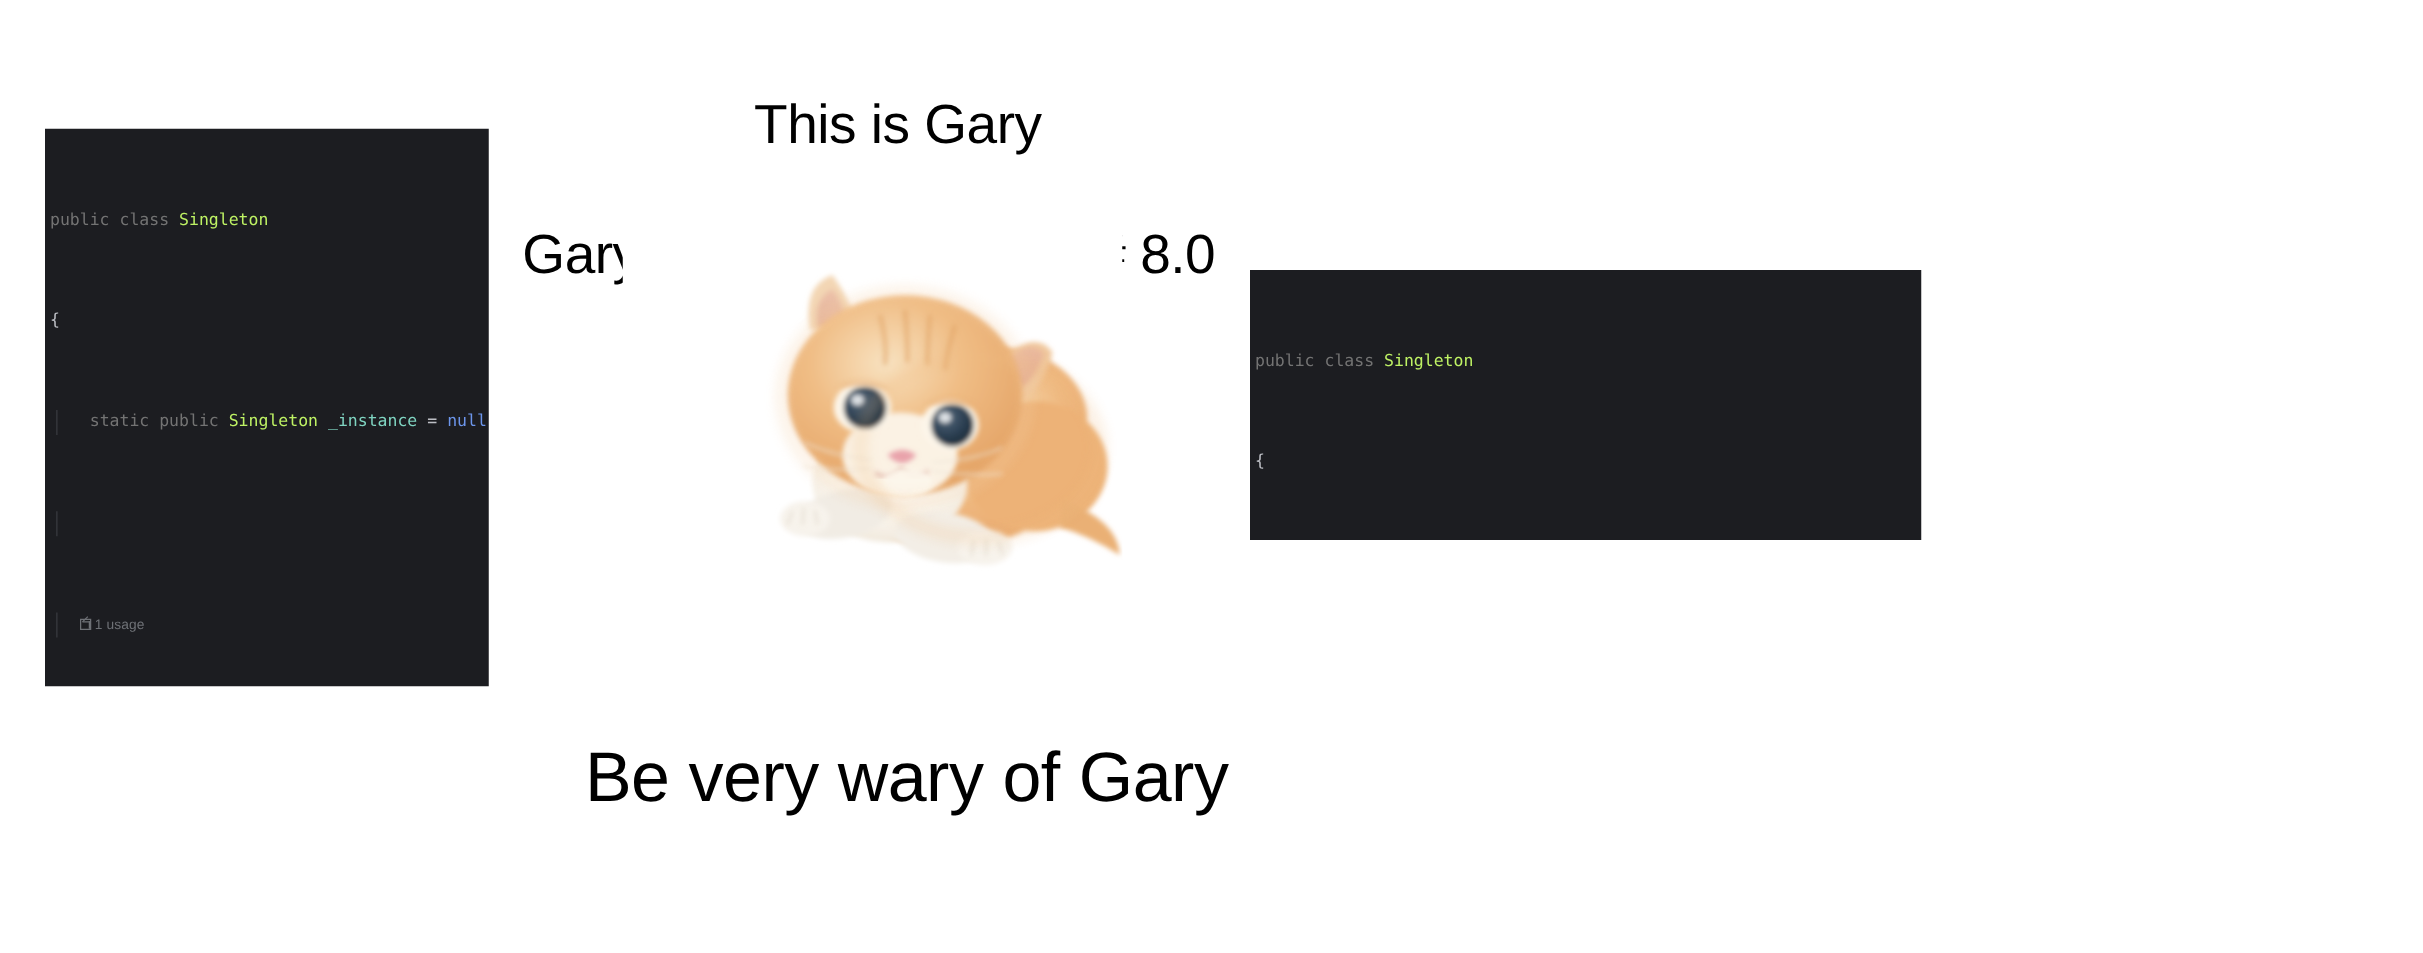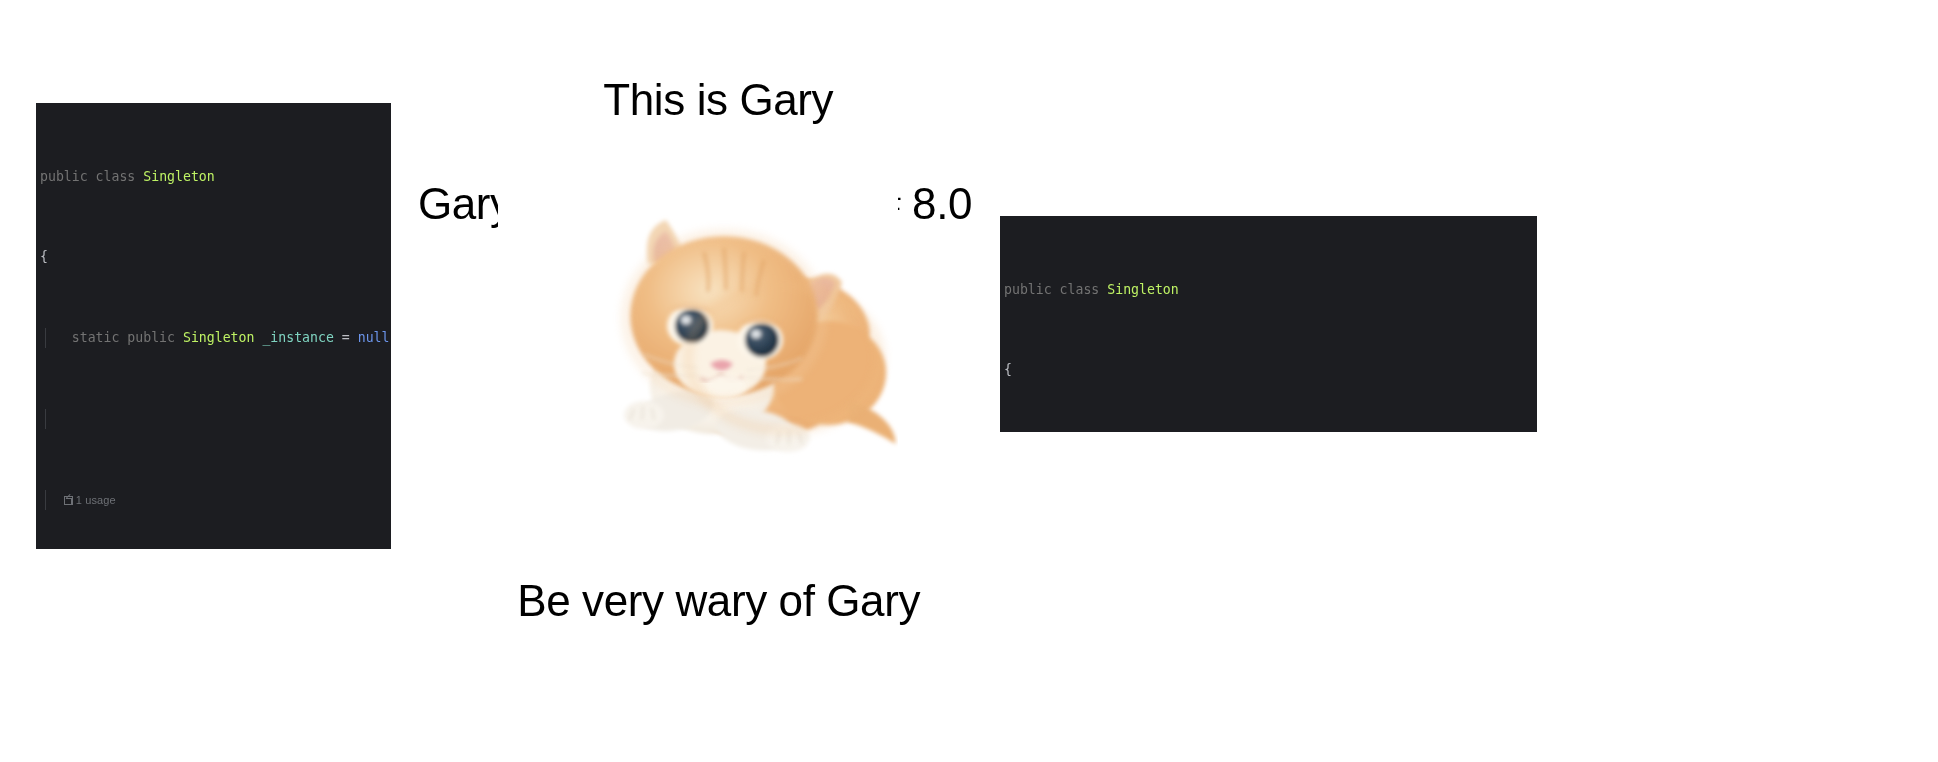--- a/index.html
+++ b/index.html
@@ -35,21 +35,21 @@
     line-height: 1.18;
     white-space: pre;
   }
   #title-block {
     top: 22px;
     font-size: 44px;
   }
   #title-block .line2 { display: block; }
   #caption-block {
     top: 523px;
-    font-size: 44px;
+    font-size: 56px;
   }
 
   
   #kitten {
     position: absolute;
     left: 498px;
     top: 168px;
     width: 400px;
     height: 300px;
   }

